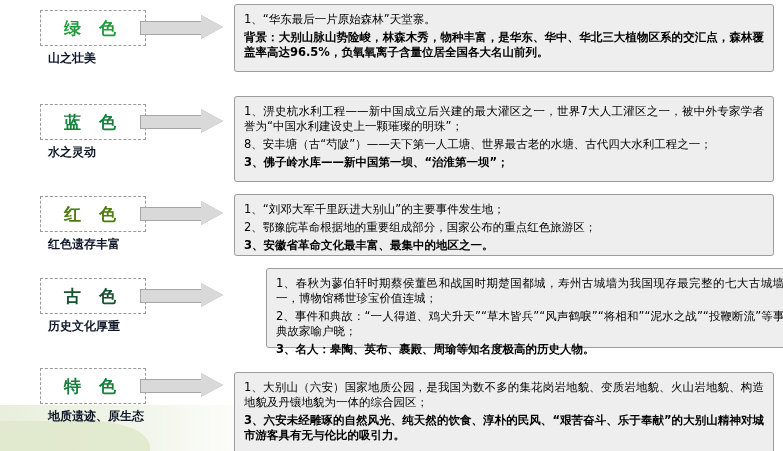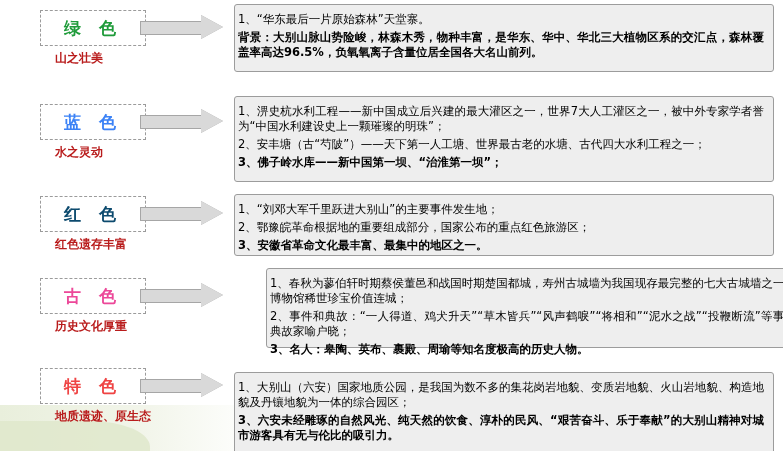--- a/index.html
+++ b/index.html
@@ -32,23 +32,22 @@
     border:1px dashed #9b9b9b;background:#ffffff;
     display:flex;align-items:center;justify-content:center;
     letter-spacing:6px;
   }
   .chip span{
     font-family:"DejaVu Sans","Liberation Sans",sans-serif;
     font-size:17px;font-weight:bold;
   }
   .caption{
     position:absolute;left:48px;top:40px;
-    font-size:12px;color:#b91c1c;font-weight:bold;
+    font-size:12px;color:#0f172a;font-weight:bold;
     white-space:nowrap;
-    margin-left:7px;
   }
   
   .arrow{position:absolute;left:140px;height:22px;}
   .arrow .shaft{
     position:absolute;left:0;top:5px;height:12px;width:62px;
     background:#d9d9d9;border:1px solid #a6a6a6;border-right:none;
   }
   .arrow .head{
     position:absolute;left:61px;top:-1px;width:0;height:0;
     border-top:12px solid transparent;border-bottom:12px solid transparent;
@@ -58,21 +57,21 @@
     position:absolute;left:61px;top:-1px;width:0;height:0;
     border-top:12px solid transparent;border-bottom:12px solid transparent;
     border-left:22px solid #a6a6a6;z-index:-1;
   }
 
   
   .box{
     position:absolute;left:6px;width:540px;
     border:1px solid #9c9c9c;background:#eeeeee;
     border-radius:3px;
-    padding:7px 9px 7px 3px;
+    padding:7px 9px 7px 9px;
     box-sizing:border-box;
   }
   .box p{
     margin:0 0 3px 0;
     font-size:11.5px;line-height:15px;color:#000;
     text-align:justify;
   }
   .box p:last-child{margin-bottom:0;font-weight:bold;}
 </style>
 </head>
@@ -92,78 +91,78 @@
       <div class="arrow" style="top:6px;">
         <div class="head-b"></div>
           <div class="shaft"></div>
           <div class="head"></div>
       </div>
       <div class="caption">山之壮美</div>
     </div>
 
     <div class="lrow" style="top:104px;">
       <div class="chip">
-        <span style="color:#3b82f6">蓝 色</span>
+        <span style="color:#15803d">蓝 色</span>
       </div>
       <div class="arrow" style="top:6px;">
         <div class="head-b"></div>
           <div class="shaft"></div>
           <div class="head"></div>
       </div>
       <div class="caption">水之灵动</div>
     </div>
 
     <div class="lrow" style="top:196px;">
       <div class="chip">
-        <span style="color:#0c4a6e">红 色</span>
+        <span style="color:#4d7c0f">红 色</span>
       </div>
       <div class="arrow" style="top:6px;">
         <div class="head-b"></div>
           <div class="shaft"></div>
           <div class="head"></div>
       </div>
       <div class="caption">红色遗存丰富</div>
     </div>
 
     <div class="lrow" style="top:278px;">
       <div class="chip">
-        <span style="color:#ec4899">古 色</span>
+        <span style="color:#14532d">古 色</span>
       </div>
       <div class="arrow" style="top:6px;">
         <div class="head-b"></div>
           <div class="shaft"></div>
           <div class="head"></div>
       </div>
       <div class="caption">历史文化厚重</div>
     </div>
 
     <div class="lrow" style="top:368px;">
       <div class="chip">
-        <span style="color:#ef4444">特 色</span>
+        <span style="color:#15803d">特 色</span>
       </div>
       <div class="arrow" style="top:6px;">
         <div class="head-b"></div>
           <div class="shaft"></div>
           <div class="head"></div>
       </div>
       <div class="caption">地质遗迹、原生态</div>
     </div>
 
   </div>
 
   <div class="right-col">
 
     <div class="box" style="top:4px;height:68px;">
       <p>1、“华东最后一片原始森林”天堂寨。</p>
       <p>背景：大别山脉山势险峻，林森木秀，物种丰富，是华东、华中、华北三大植物区系的交汇点，森林覆盖率高达96.5%，负氧氧离子含量位居全国各大名山前列。</p>
     </div>
 
     <div class="box" style="top:96px;height:86px;">
       <p>1、淠史杭水利工程——新中国成立后兴建的最大灌区之一，世界7大人工灌区之一，被中外专家学者誉为“中国水利建设史上一颗璀璨的明珠”；</p>
-      <p>2、安丰塘（古“芍陂”）——天下第一人工塘、世界最古老的水塘、古代四大水利工程之一；</p>
+      <p>8、安丰塘（古“芍陂”）——天下第一人工塘、世界最古老的水塘、古代四大水利工程之一；</p>
       <p>3、佛子岭水库——新中国第一坝、“治淮第一坝”；</p>
     </div>
 
     <div class="box" style="top:194px;height:62px;">
       <p>1、“刘邓大军千里跃进大别山”的主要事件发生地；</p>
       <p>2、鄂豫皖革命根据地的重要组成部分，国家公布的重点红色旅游区；</p>
       <p>3、安徽省革命文化最丰富、最集中的地区之一。</p>
     </div>
 
     <div class="box" style="top:268px;height:80px;margin-left:32px;">

